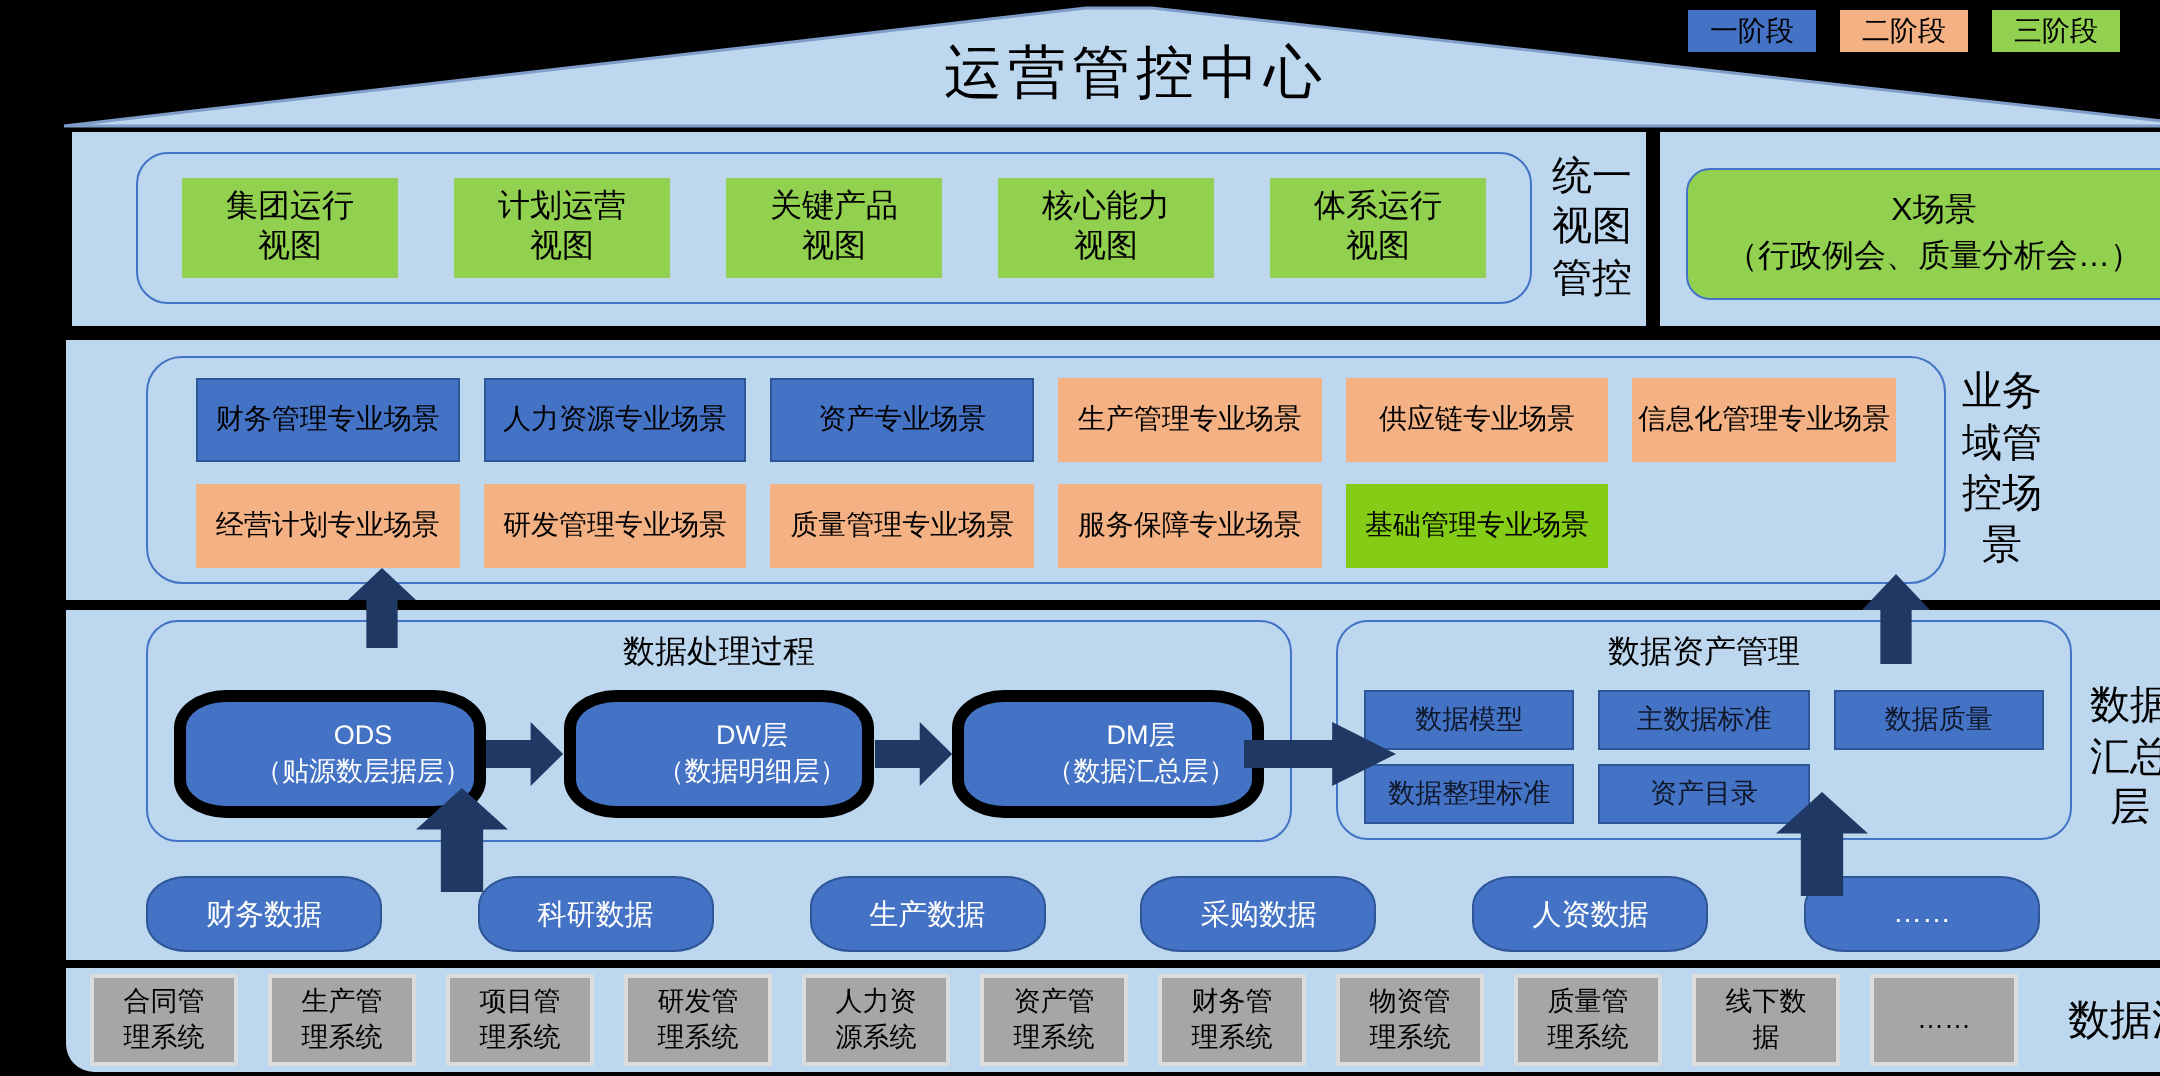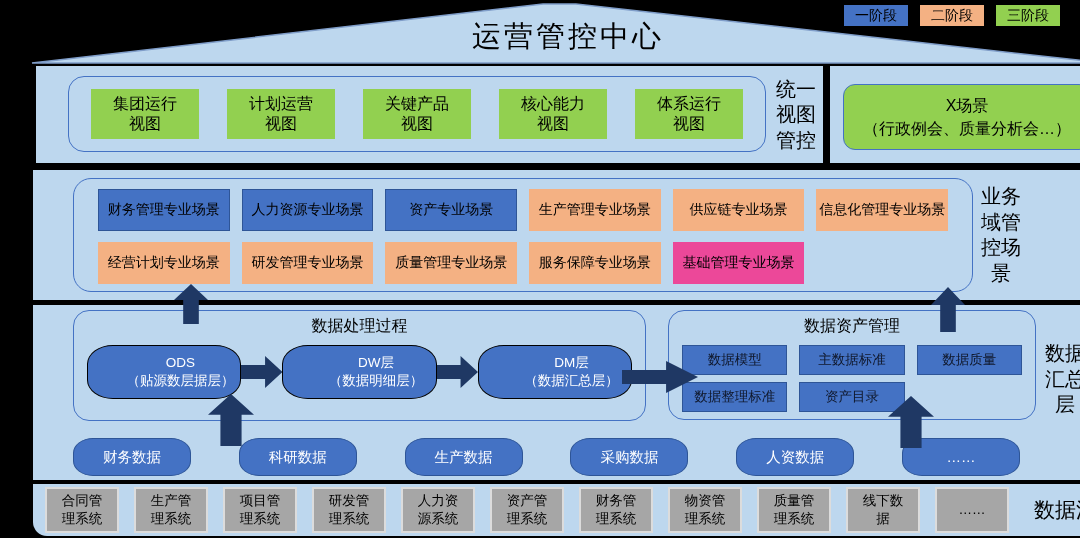--- a/index.html
+++ b/index.html
@@ -36,21 +36,21 @@
             padding:10px 24px;align-items:stretch;}
   .scn{height:42px;display:flex;align-items:center;justify-content:center;font-size:14px;text-align:center;}
   .scn.p1{border:1px solid #2E5597;box-sizing:border-box;}
   
   .s3{left:5px;top:305px;width:1070px;height:175px;}
   .panel{position:absolute;border:1.5px solid #4472C4;border-radius:16px;box-sizing:border-box;}
   .proc{left:40px;top:5px;width:573px;height:111px;}
   .asset{left:635px;top:5px;width:368px;height:110px;}
   .panel-title{text-align:center;font-size:16px;font-weight:500;margin-top:5px;}
   .stage-row{display:flex;align-items:center;justify-content:space-between;padding:8px 13px 0 13px;}
-  .cyl{width:132px;height:52px;background:#4472C4;border:1px solid #000000;border-radius:26px/19px;
+  .cyl{width:132px;height:52px;background:#4472C4;border:6px solid #000000;border-radius:26px/19px;
        color:#fff;display:flex;align-items:center;justify-content:center;text-align:center;
        font-size:13.5px;line-height:1.3;white-space:pre-line;padding-left:33px;}
   .arrow-right{width:46px;height:32px;background:#1F3864;
        clip-path:polygon(0% 28%,58% 28%,58% 0%,100% 50%,58% 100%,58% 72%,0% 72%);}
   .asset-grid{display:grid;grid-template-columns:repeat(3,1fr);column-gap:12px;row-gap:7px;
        padding:8px 13px 0 13px;}
   .asset-box{height:28px;background:#4472C4;border:1px solid #2E5597;color:#0f172a;
        display:flex;align-items:center;justify-content:center;font-size:13.5px;}
   .stores{position:absolute;left:40px;top:133px;width:947px;display:flex;justify-content:space-between;}
   .store-cyl{width:116px;height:36px;background:#4472C4;border:1px solid #2E5597;border-radius:20px/15px;
@@ -113,21 +113,21 @@
         <div class="scn p1" style="background: rgb(68, 114, 196);">财务管理专业场景</div>
         <div class="scn p1" style="background: rgb(68, 114, 196);">人力资源专业场景</div>
         <div class="scn p1" style="background: rgb(68, 114, 196);">资产专业场景</div>
         <div class="scn p2" style="background: rgb(244, 177, 131);">生产管理专业场景</div>
         <div class="scn p2" style="background: rgb(244, 177, 131);">供应链专业场景</div>
         <div class="scn p2" style="background: rgb(244, 177, 131);">信息化管理专业场景</div>
         <div class="scn p2" style="background: rgb(244, 177, 131);">经营计划专业场景</div>
         <div class="scn p2" style="background: rgb(244, 177, 131);">研发管理专业场景</div>
         <div class="scn p2" style="background: rgb(244, 177, 131);">质量管理专业场景</div>
         <div class="scn p2" style="background: rgb(244, 177, 131);">服务保障专业场景</div>
-        <div class="scn p2" style="background: #ec4899;">基础管理专业场景</div>
+        <div class="scn p2" style="background: #84cc16;">基础管理专业场景</div>
       </div>
     <div class="side-label v2">业务域管控场景</div>
   </div>
 
   <div class="strip s3">
     <div class="panel proc">
       <div class="panel-title">数据处理过程</div>
       <div class="stage-row" id="stages">
           <div class="cyl">ODS
 （贴源数层据层）</div>

